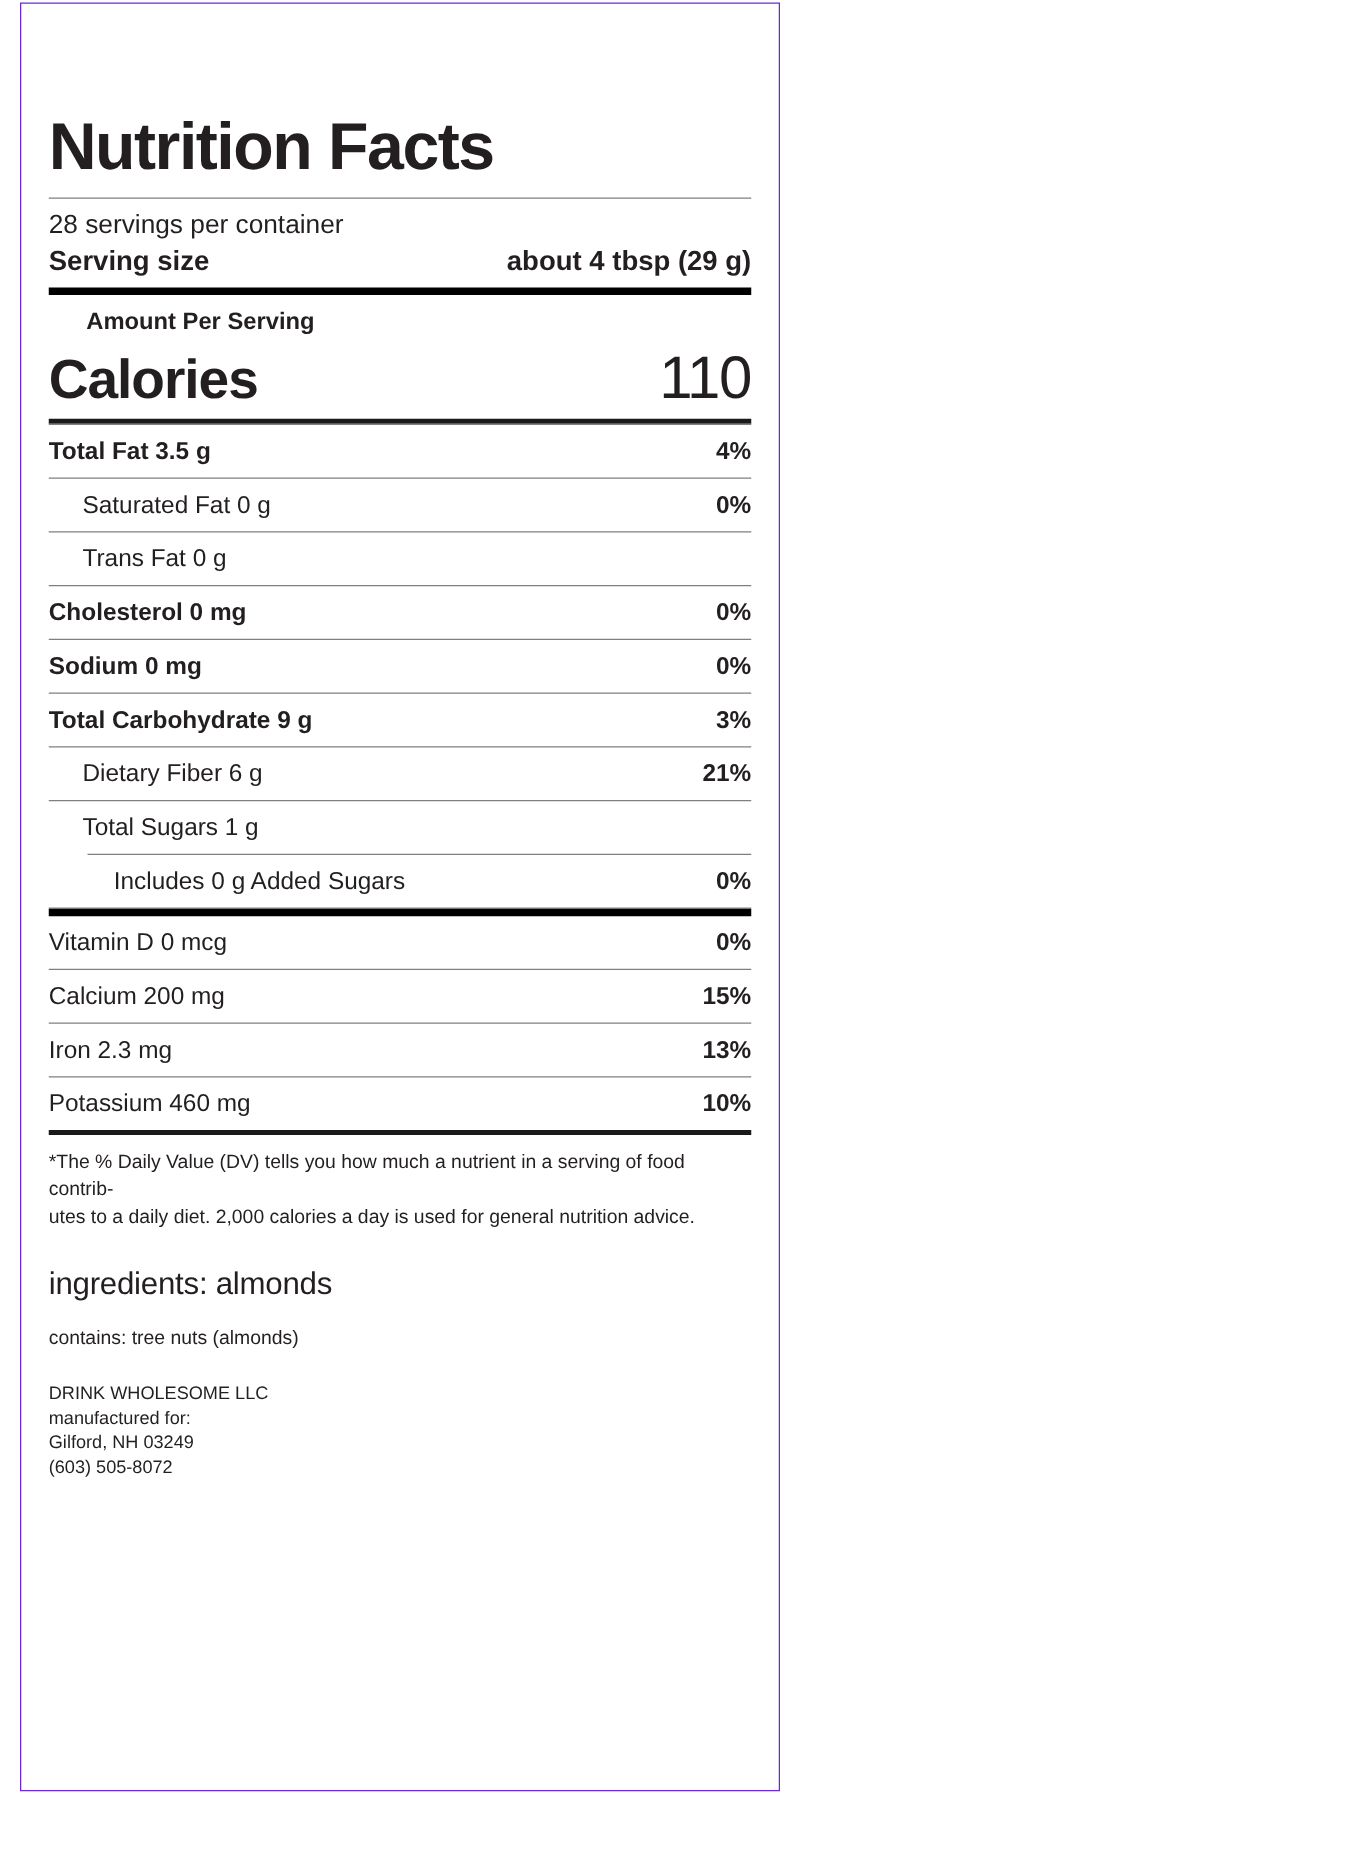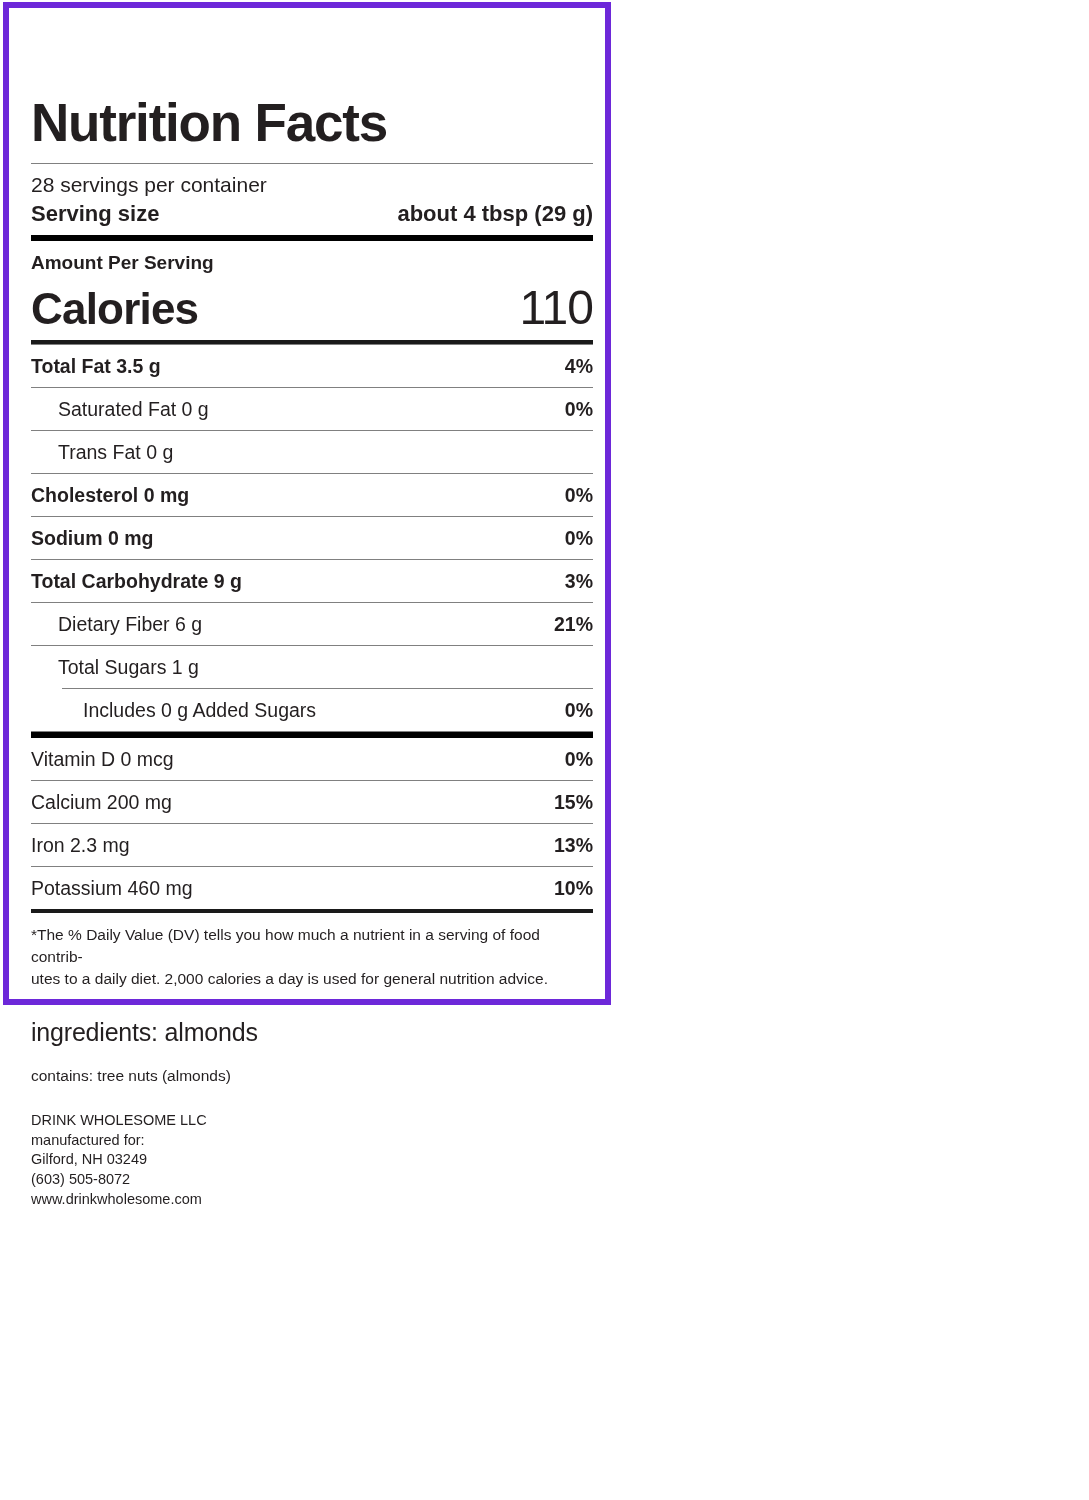--- a/index.html
+++ b/index.html
@@ -10,25 +10,25 @@
   body {
     width: 1089px;
     height: 1500px;
     font-family: "Liberation Sans", sans-serif;
     color: #231f20;
     -webkit-font-smoothing: antialiased;
   }
 
   .label-panel {
     position: absolute;
-    left: 3px;
+    left: 16px;
     top: 2px;
     width: 608px;
-    height: 1003px;
-    border: 6px solid #6d28d9;
+    height: 1431px;
+    border: 1px solid #6d28d9;
     box-sizing: border-box;
     background: #ffffff;
   }
 
   .inner {
     position: absolute;
     left: 22px;
     top: 0;
     width: 562px;
   }
@@ -64,20 +64,21 @@
     padding-top: 2px;
     padding-bottom: 8px;
   }
 
   
   .amount-per {
     font-size: 19px;
     font-weight: bold;
     padding-top: 11px;
     padding-bottom: 6px;
+    margin-left: 30px;
   }
   .calories-row {
     display: flex;
     justify-content: space-between;
     align-items: baseline;
     padding-bottom: 5px;
   }
   .calories-label {
     font-size: 44px;
     font-weight: bold;
@@ -248,17 +249,16 @@
     </div>
 
     <div class="ingredients">ingredients: almonds</div>
     <div class="contains">contains: tree nuts (almonds)</div>
 
     <div class="address">
       <div>DRINK WHOLESOME LLC</div>
       <div>manufactured for:</div>
       <div>Gilford, NH 03249</div>
       <div>(603) 505-8072</div>
-      <div>www.drinkwholesome.com</div>
     </div>
 
   </div>
 </div>
 
 </body></html>

